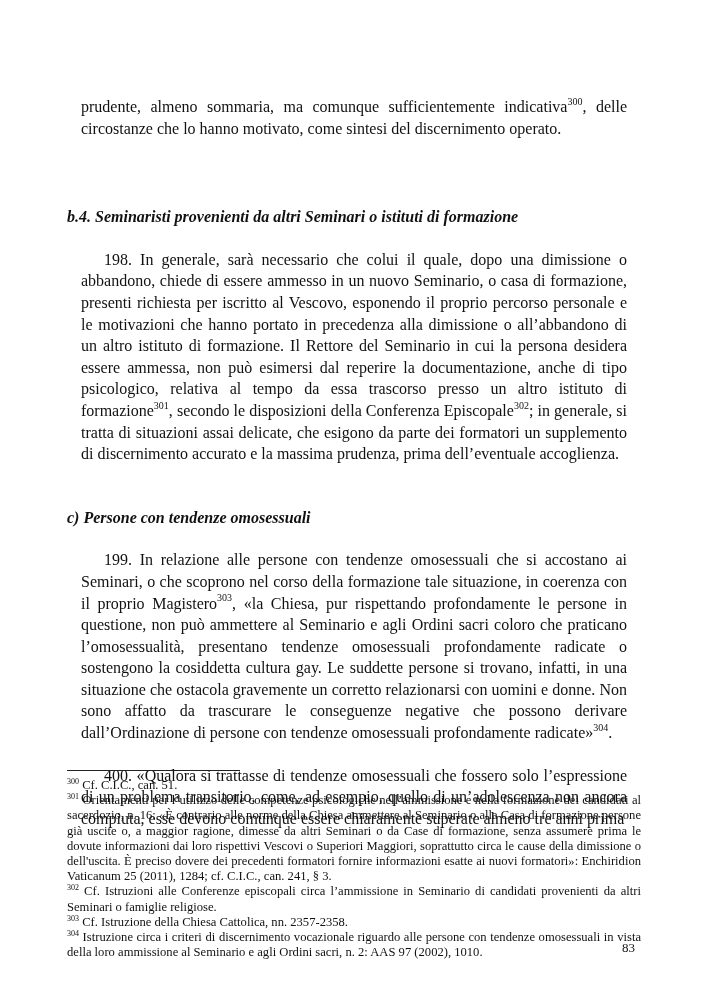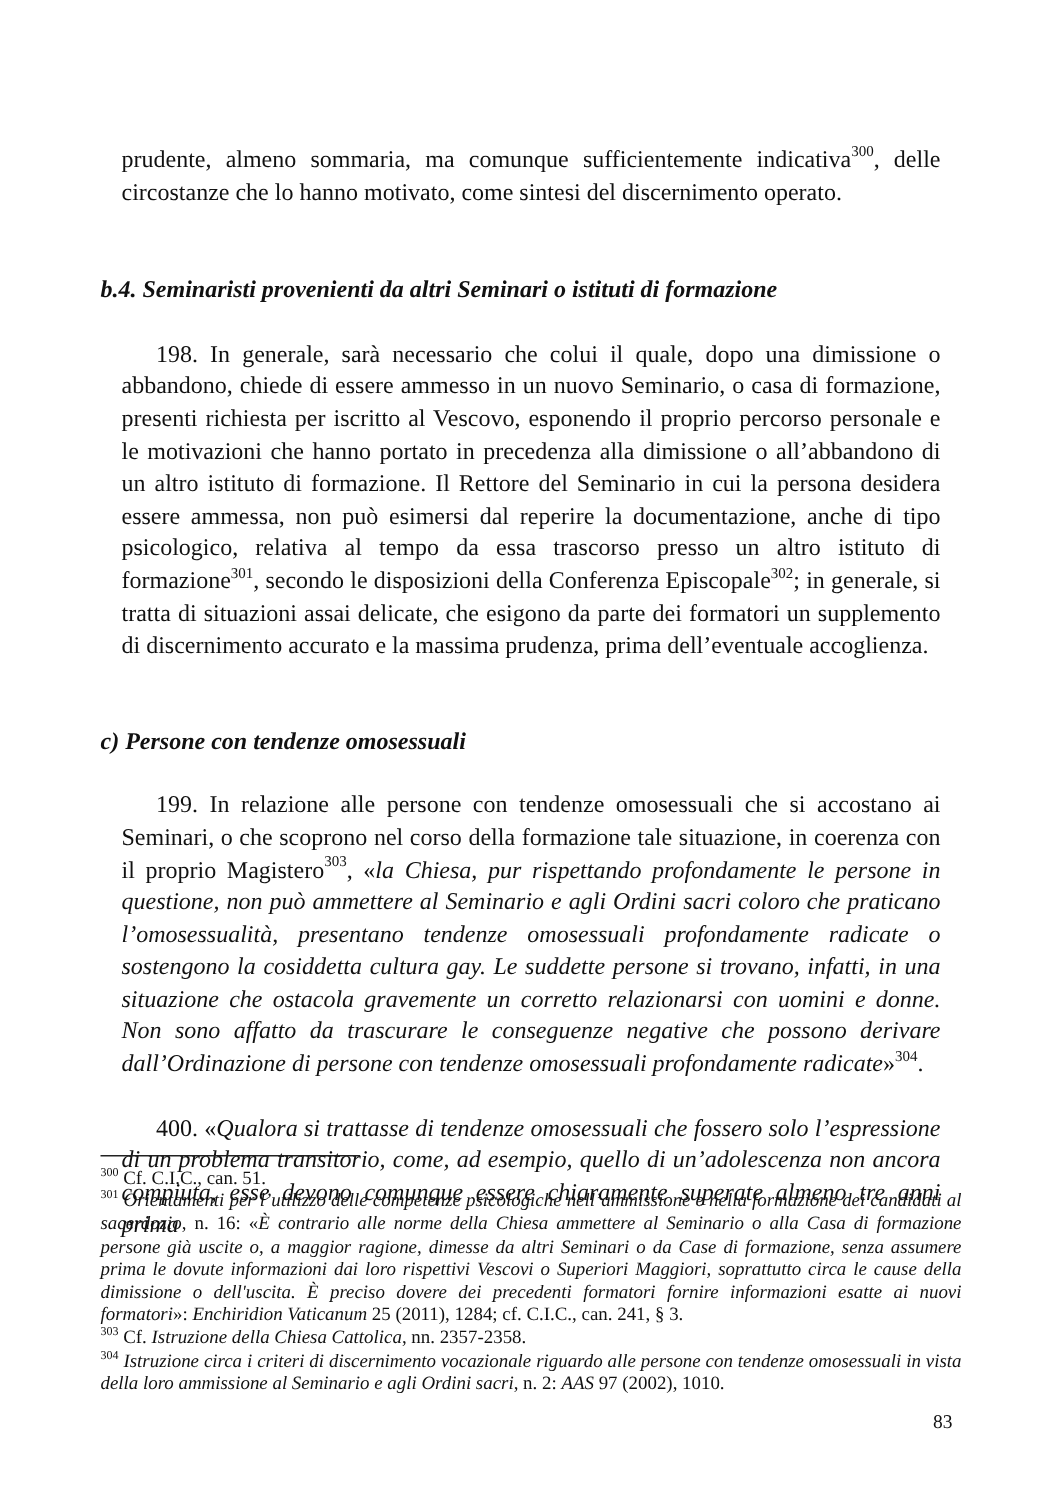--- a/index.html
+++ b/index.html
@@ -28,21 +28,21 @@
       margin: 14px;
     }
     .indent { text-indent: 23px; }
     .heading {
       font-size: 16px;
       font-weight: bold;
       font-style: italic;
       margin: 0;
       line-height: 21.6px;
     }
-    .it { font-style: italic; }
+    .it { }
     sup {
       font-size: 10px;
       line-height: 0;
       position: relative;
       top: -1px;
       vertical-align: super;
     }
     .fn-sup {
       font-size: 8px;
       vertical-align: super;
@@ -73,38 +73,39 @@
       font-size: 13px;
     }
   </style>
 </head>
 <body>
 
 <div class="page">
 
   <p class="body-text"><span>prudente, almeno sommaria, ma comunque sufficientemente indicativa</span><sup>300</sup><span>, delle circostanze che lo hanno motivato, come sintesi del discernimento operato.</span></p>
 
-  <p class="heading" style="margin-top:44px;">b.4. Seminaristi provenienti da altri Seminari o istituti di formazione</p>
+  <p class="heading" style="margin-top:67px;">b.4. Seminaristi provenienti da altri Seminari o istituti di formazione</p>
 
   <p class="body-text indent" style="margin-top:21px;"><span>198. In generale, sarà necessario che colui il quale, dopo una dimissione o abbandono, chiede di essere ammesso in un nuovo Seminario, o casa di formazione, presenti richiesta per iscritto al Vescovo, esponendo il proprio percorso personale e le motivazioni che hanno portato in precedenza alla dimissione o all’abbandono di un altro istituto di formazione. Il Rettore del Seminario in cui la persona desidera essere ammessa, non può esimersi dal reperire la documentazione, anche di tipo psicologico, relativa al tempo da essa trascorso presso un altro istituto di formazione</span><sup>301</sup><span>, secondo le disposizioni della Conferenza Episcopale</span><sup>302</sup><span>; in generale, si tratta di situazioni assai delicate, che esigono da parte dei formatori un supplemento di discernimento accurato e la massima prudenza, prima dell’eventuale accoglienza.</span></p>
 
   <p class="heading" style="margin-top:42px;">c) Persone con tendenze omosessuali</p>
 
   <p class="body-text indent" style="margin-top:21px;"><span>199. In relazione alle persone con tendenze omosessuali che si accostano ai Seminari, o che scoprono nel corso della formazione tale situazione, in coerenza con il proprio Magistero</span><sup>303</sup><span>, «</span><span class="it">la Chiesa, pur rispettando profondamente le persone in questione, non può ammettere al Seminario e agli Ordini sacri coloro che praticano l’omosessualità, presentano tendenze omosessuali profondamente radicate o sostengono la cosiddetta cultura gay. Le suddette persone si trovano, infatti, in una situazione che ostacola gravemente un corretto relazionarsi con uomini e donne. Non sono affatto da trascurare le conseguenze negative che possono derivare dall’Ordinazione di persone con tendenze omosessuali profondamente radicate</span><span>»</span><sup>304</sup><span>.</span></p>
 
   <p class="body-text indent" style="margin-top:21px;"><span>400. «</span><span class="it">Qualora si trattasse di tendenze omosessuali che fossero solo l’espressione di un problema transitorio, come, ad esempio, quello di un’adolescenza non ancora compiuta, esse devono comunque essere chiaramente superate almeno tre anni prima</span></p>
 
 </div>
 
 <div class="footnotes">
   <div class="fn-rule"></div>
 
   <p class="fn"><span class="fn-sup">300</span><span> Cf. C.I.C., can. 51.</span></p>
 
   <p class="fn"><span class="fn-sup">301</span><span class="it"> Orientamenti per l’utilizzo delle competenze psicologiche nell’ammissione e nella formazione dei candidati al sacerdozio</span><span>, n. 16: «</span><span class="it">È contrario alle norme della Chiesa ammettere al Seminario o alla Casa di formazione persone già uscite o, a maggior ragione, dimesse da altri Seminari o da Case di formazione, senza assumere prima le dovute informazioni dai loro rispettivi Vescovi o Superiori Maggiori, soprattutto circa le cause della dimissione o dell'uscita. È preciso dovere dei precedenti formatori fornire informazioni esatte ai nuovi formatori</span><span>»: </span><span class="it">Enchiridion Vaticanum</span><span> 25 (2011), 1284; cf. C.I.C., can. 241, § 3.</span></p>
 
+  <p class="fn"><span class="fn-sup">302</span><span> Cf. </span><span class="it">Istruzioni alle Conferenze episcopali circa l’ammissione in Seminario di candidati provenienti da altri Seminari o famiglie religiose</span><span>.</span></p>
 
   <p class="fn"><span class="fn-sup">303</span><span> Cf. </span><span class="it">Istruzione della Chiesa Cattolica</span><span>, nn. 2357-2358.</span></p>
 
   <p class="fn"><span class="fn-sup">304</span><span class="it"> Istruzione circa i criteri di discernimento vocazionale riguardo alle persone con tendenze omosessuali in vista della loro ammissione al Seminario e agli Ordini sacri</span><span>, n. 2: </span><span class="it">AAS</span><span> 97 (2002), 1010.</span></p>
 </div>
 
 <div class="page-number">83</div>
 
 </body></html>

